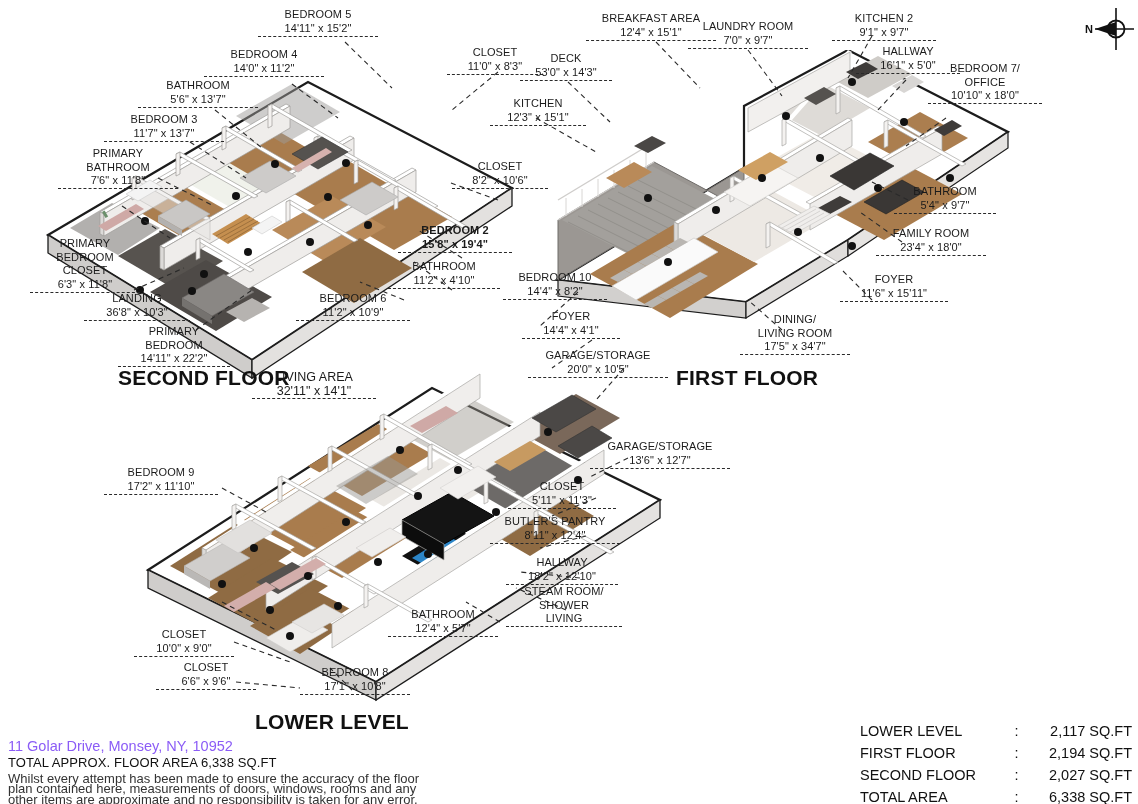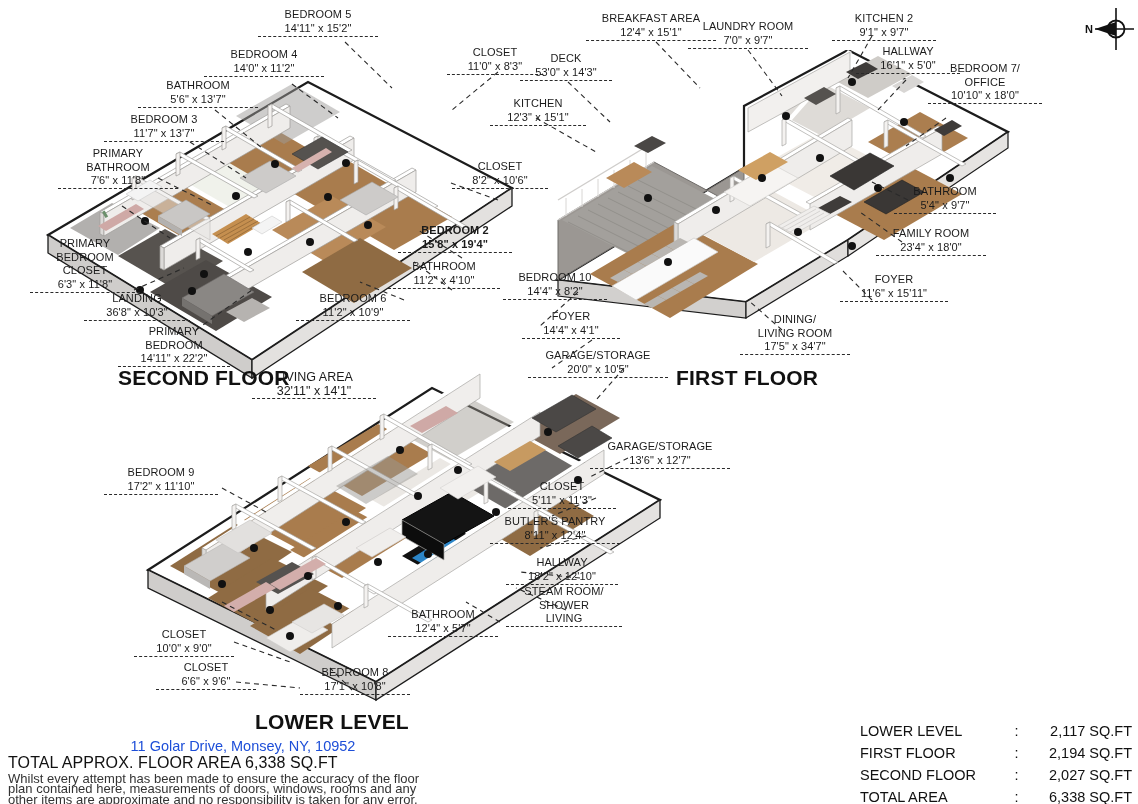--- a/index.html
+++ b/index.html
@@ -58,27 +58,26 @@
   .plan { position: absolute; }
 
   
   #footer-left {
     position: absolute;
     left: 8px; top: 738px;
     width: 470px;
   }
   #addr {
     font-size: 14.5px;
-    color: #1d4ed8;
+    color: #8b5cf6;
     margin: 0 0 1px 0;
     line-height: 17px;
-    text-align: center;
   }
   #total-area {
-    font-size: 16px;
+    font-size: 13px;
     color: #111;
     letter-spacing: .1px;
     margin: 0 0 5px 0;
     line-height: 13px;
   }
   #disclaimer {
     font-size: 13px;
     color: #333;
     line-height: 10.4px;
     max-width: 430px;

